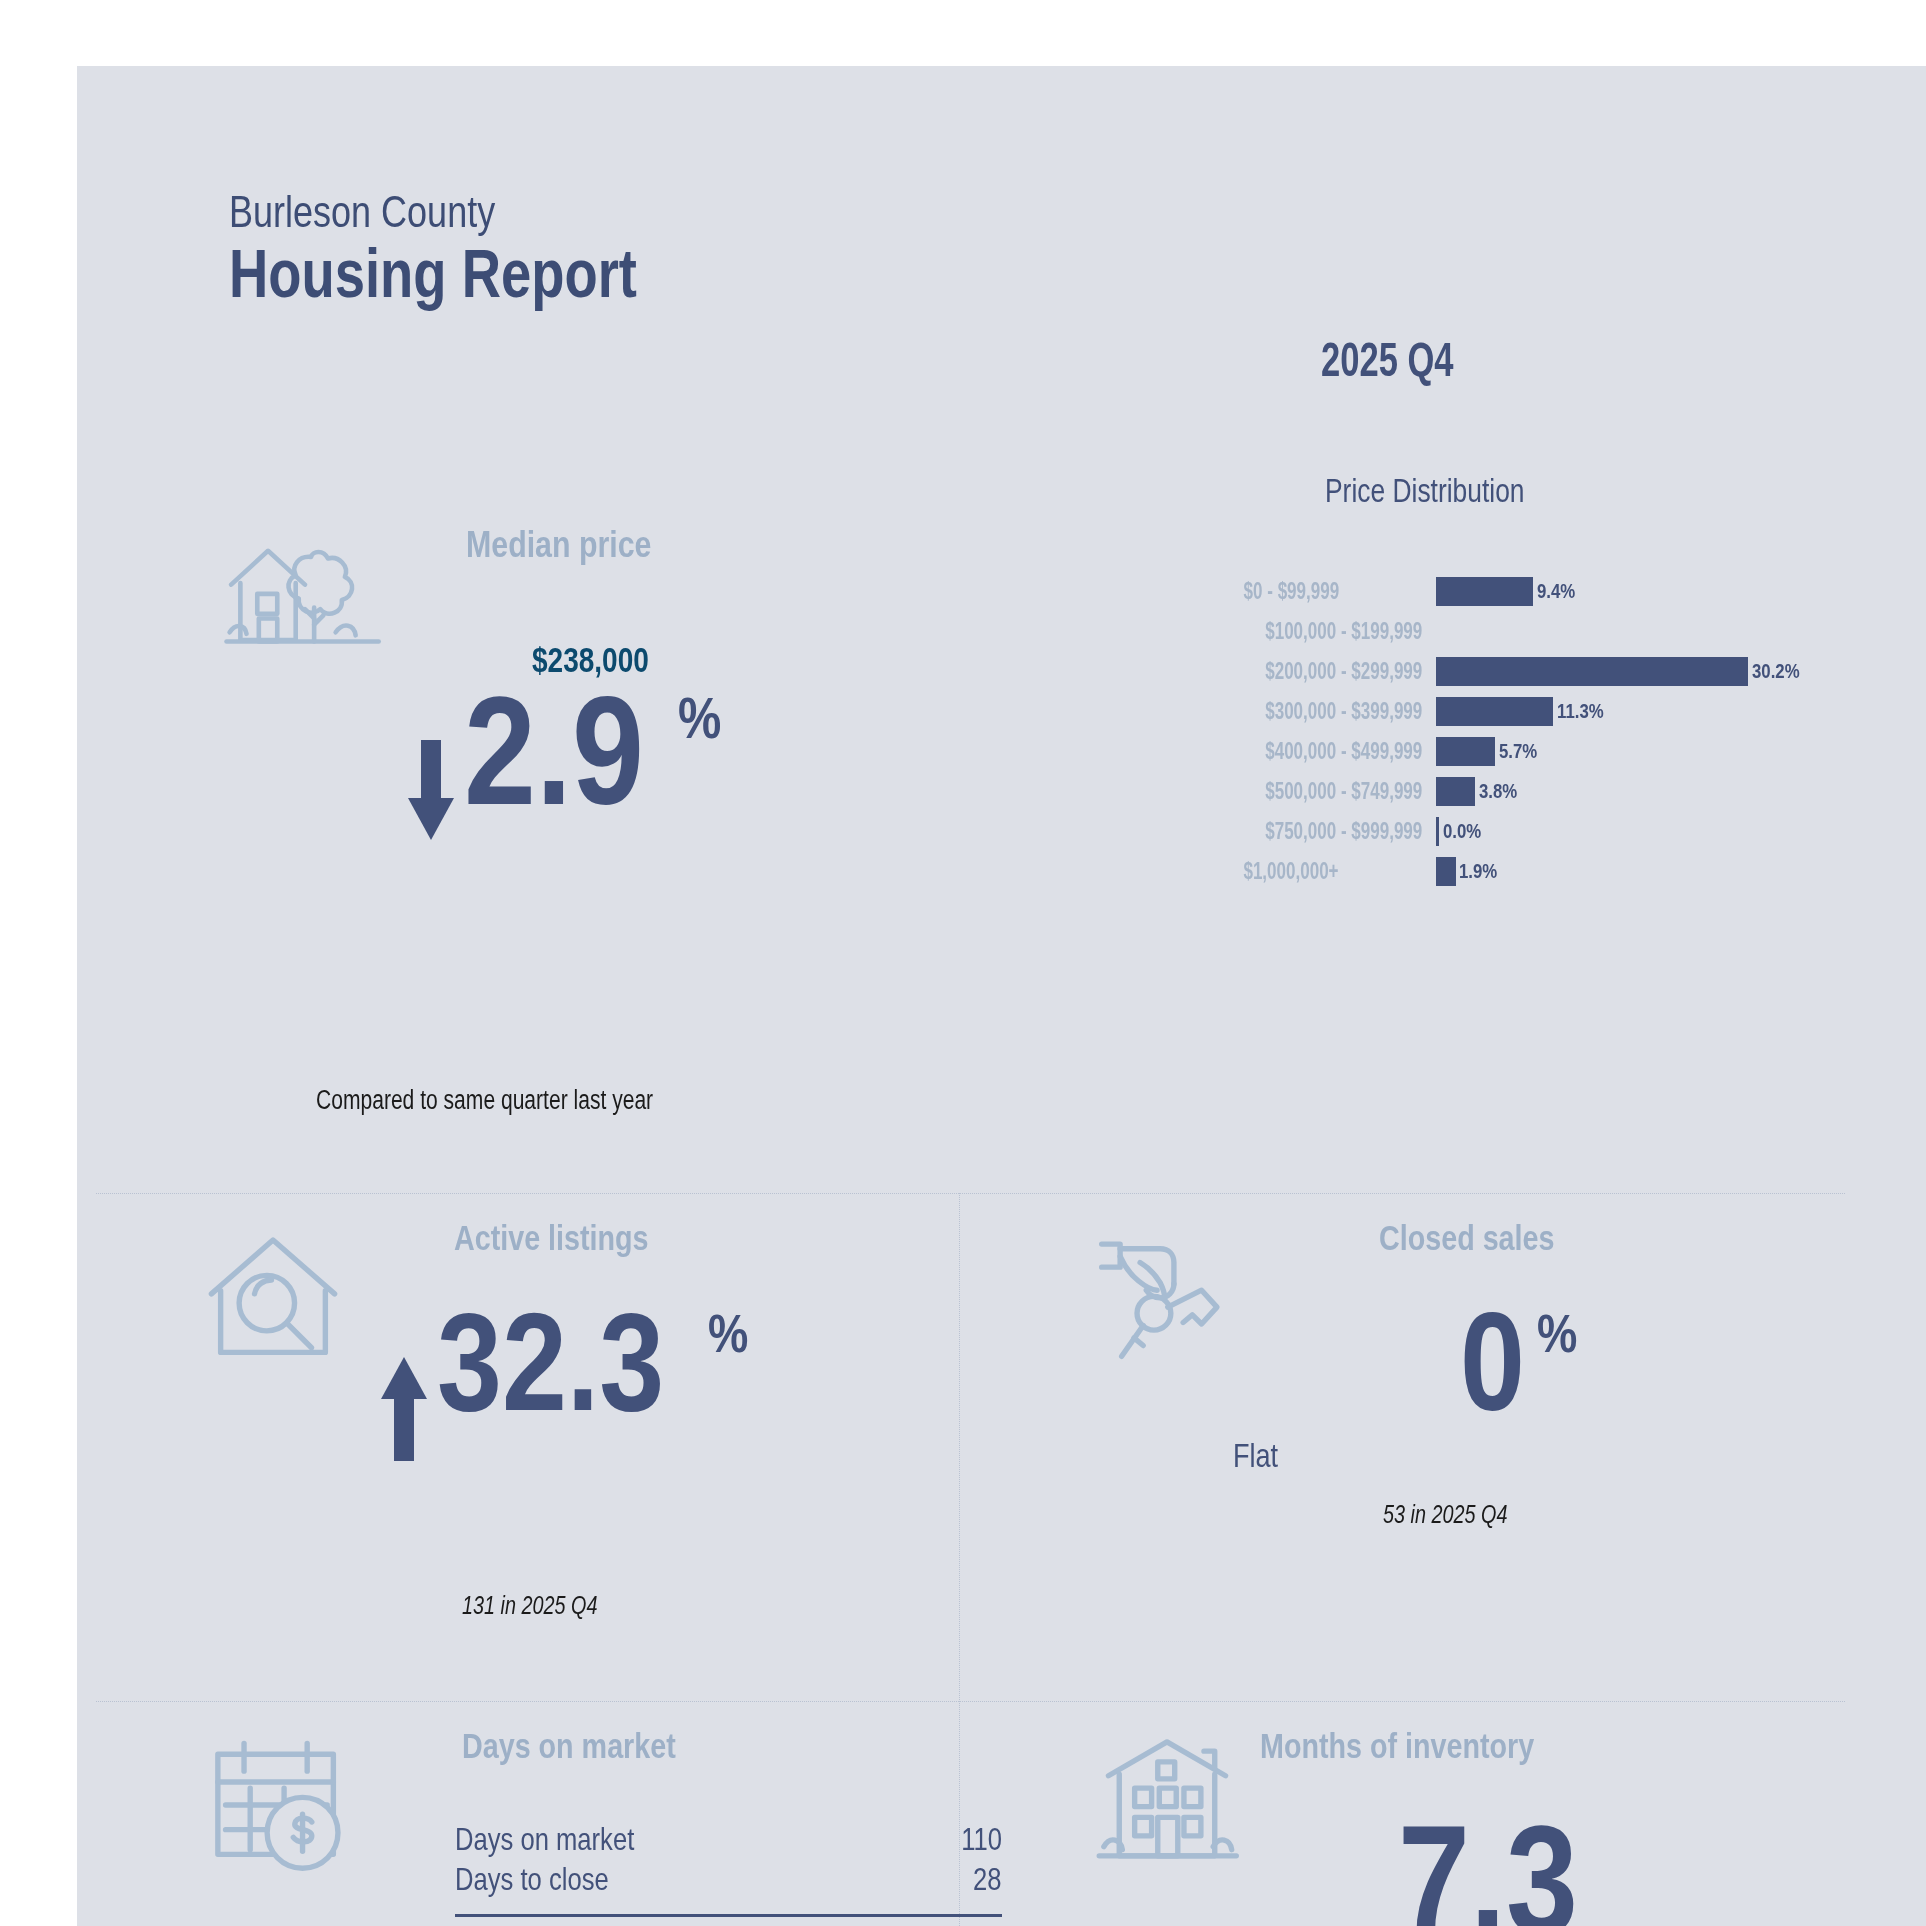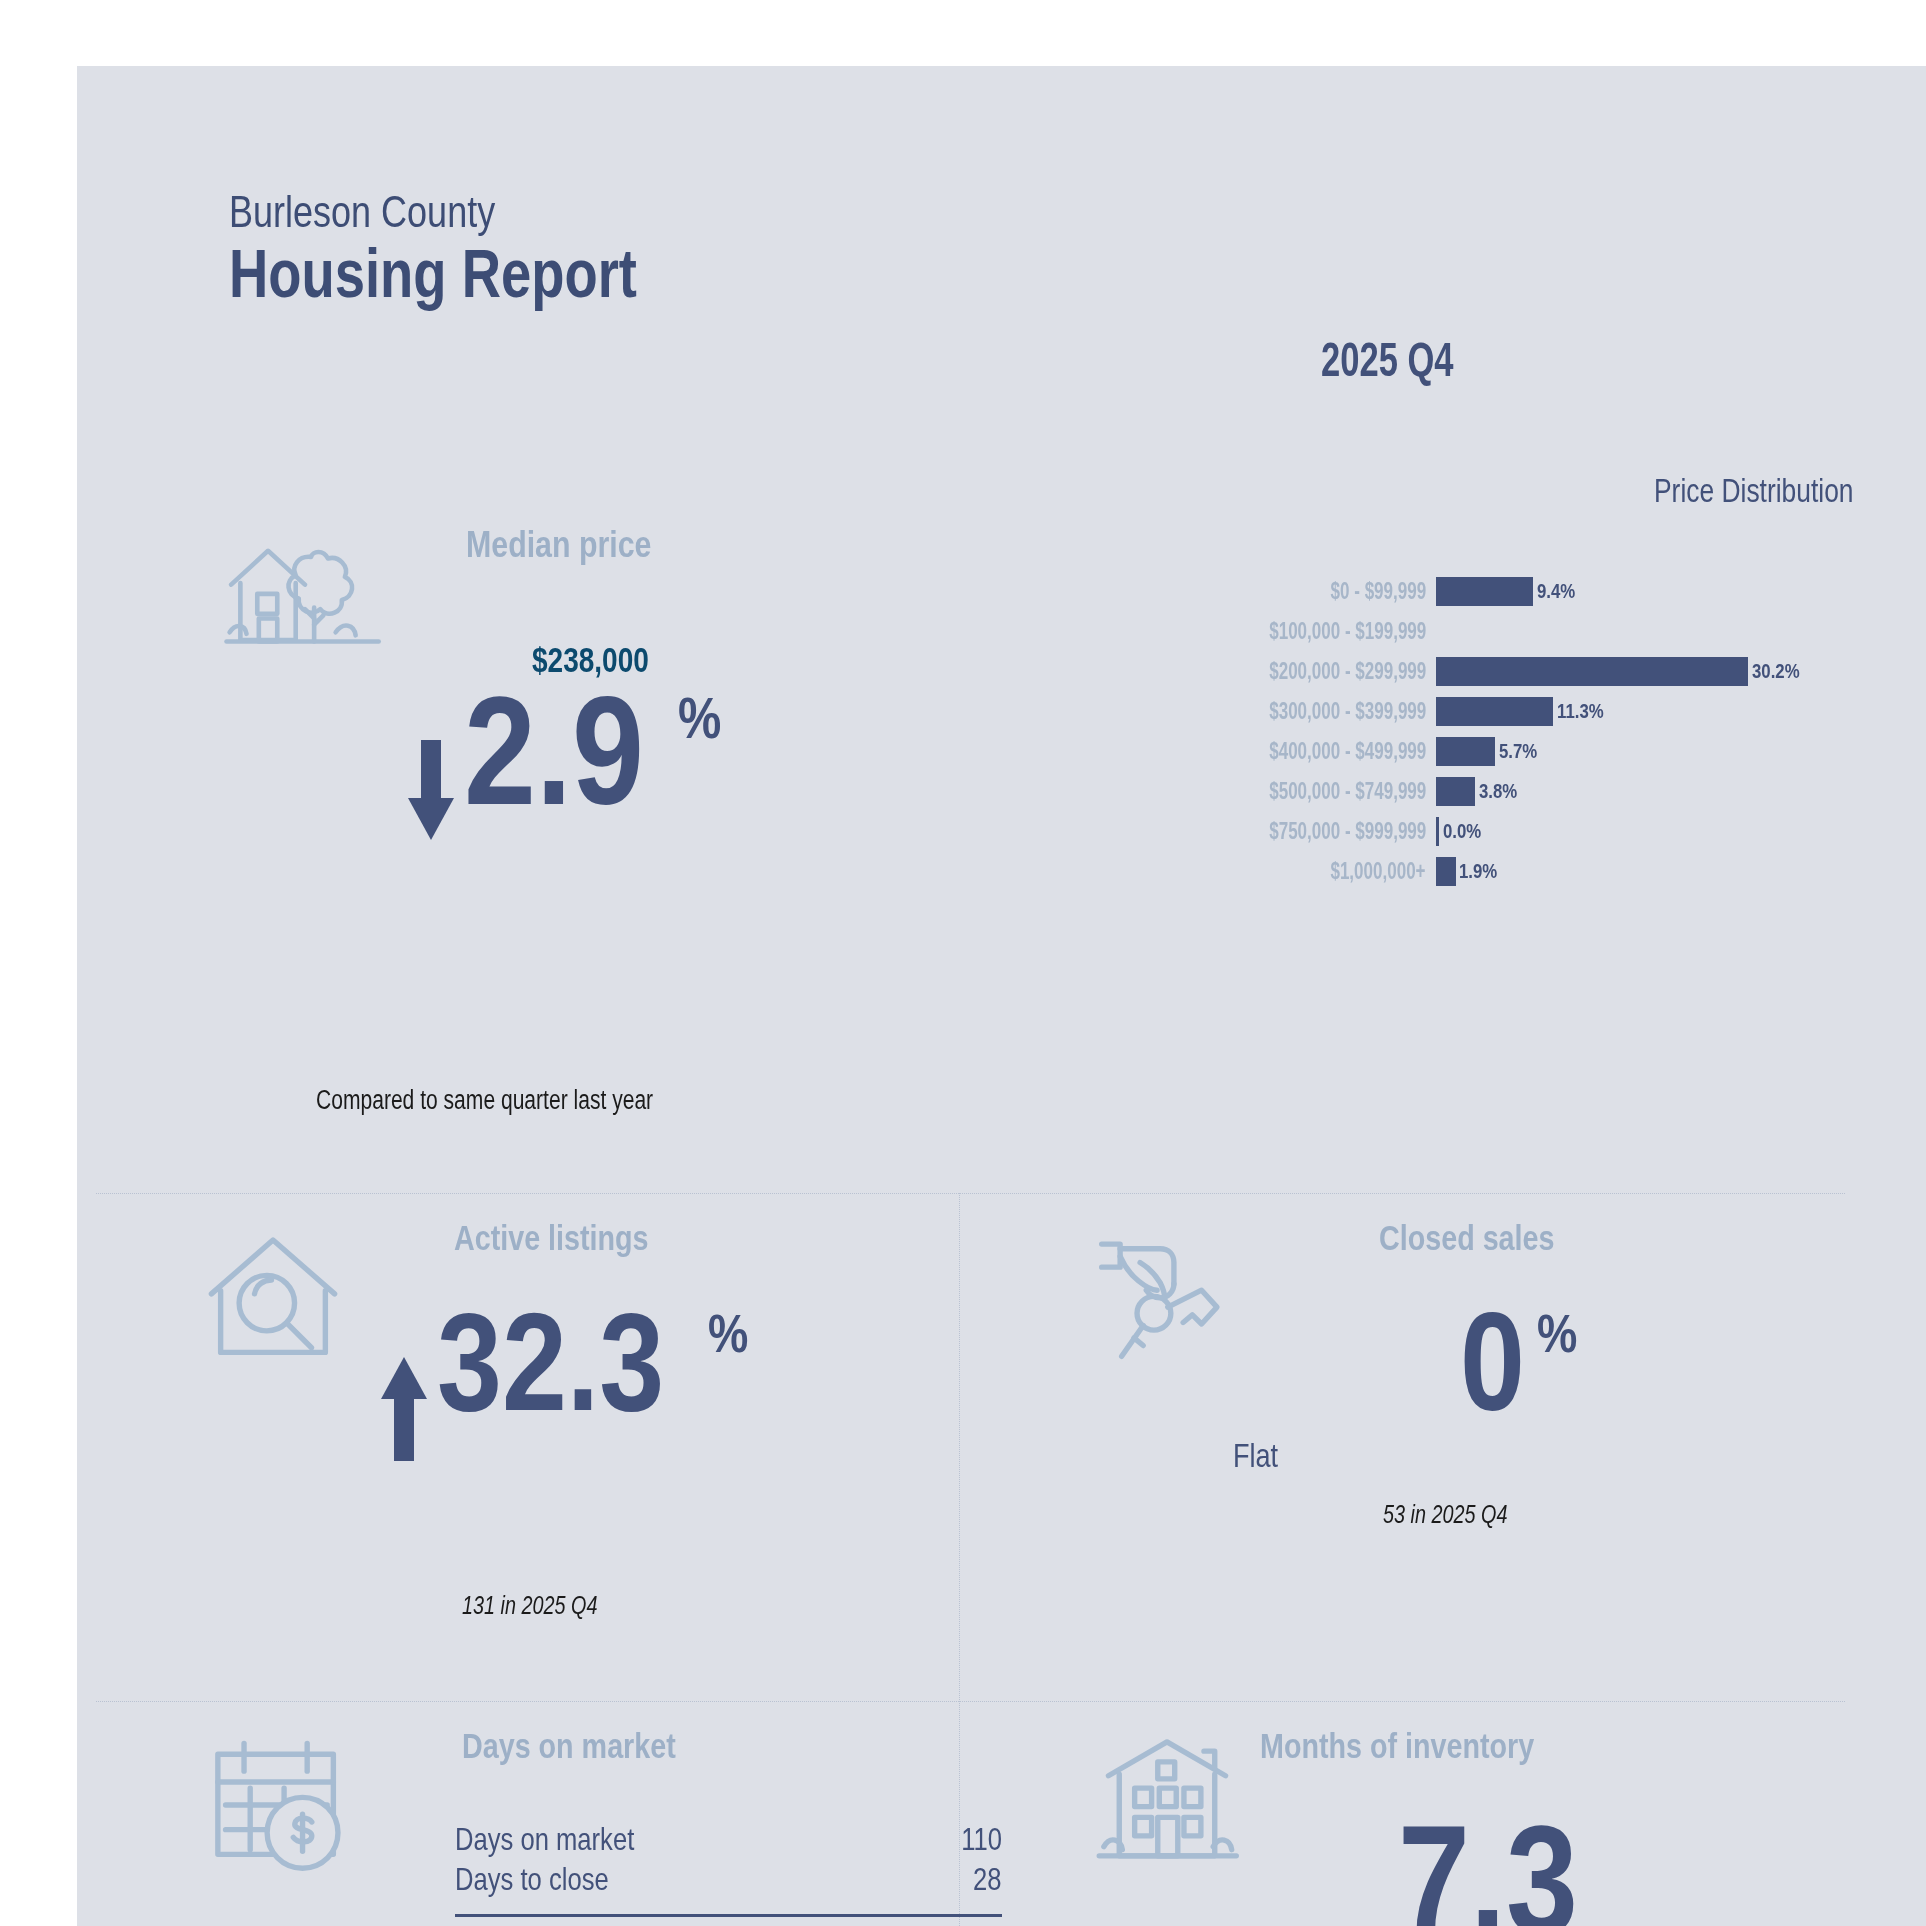--- a/index.html
+++ b/index.html
@@ -35,28 +35,28 @@
   }
   #quarter{
     position:absolute; left:1244px; top:266px;
     font-size:48px; color:#42517a; font-weight:700;
     transform:scaleX(.72); transform-origin:left top; white-space:nowrap;
   }
 
   
   #pd-title{
     position:absolute; left:1248px; top:406px;
-    width:578px; text-align:right;
+    width:578px; text-align:left;
     font-size:33px; color:#42517a; font-weight:400;
   }
   #pd-title .cond{transform:scaleX(.80);}
   #pd-chart{position:absolute; left:1133px; top:505px; width:770px;}
   .pd-row{display:flex; align-items:center; height:40px;}
   .pd-label{
-    width:216px; text-align:right; padding-right:10px;
+    width:216px; text-align:left; padding-right:10px;
     color:#a7b6c9; font-size:23px; font-weight:700; white-space:nowrap;
   }
   .pd-label .cond{transform:scaleX(.74); transform-origin:right center;}
   .pd-barwrap{display:flex; align-items:center;}
   .pd-bar{background:#42517a; height:29px;}
   .pd-val{
     color:#42517a; font-size:21px; font-weight:700; margin-left:3.9px; white-space:nowrap;
   }
   .pd-val .cond{transform:scaleX(.80);}
 

